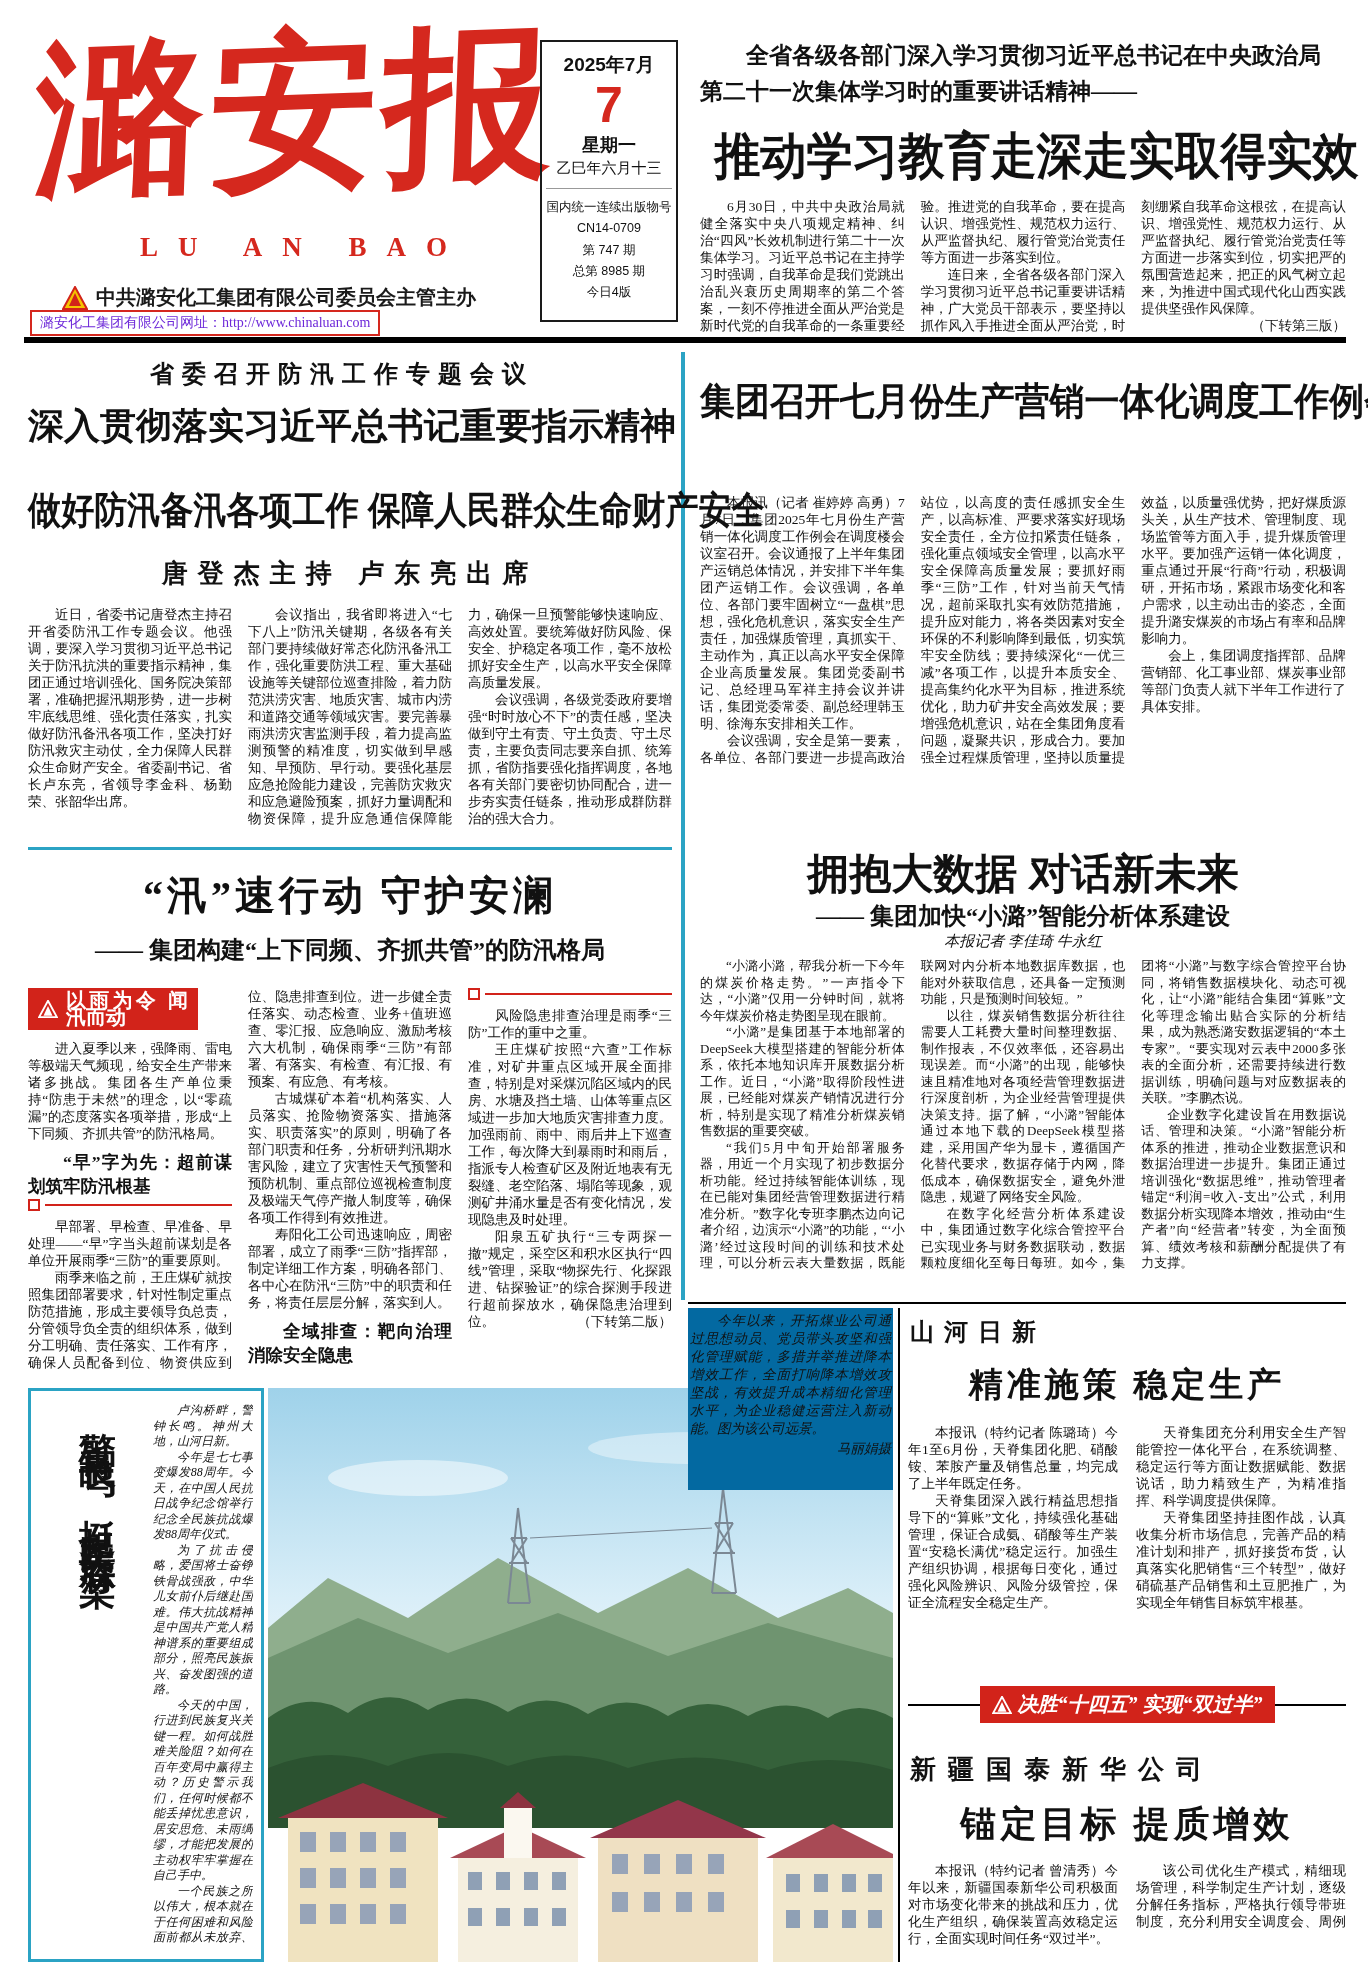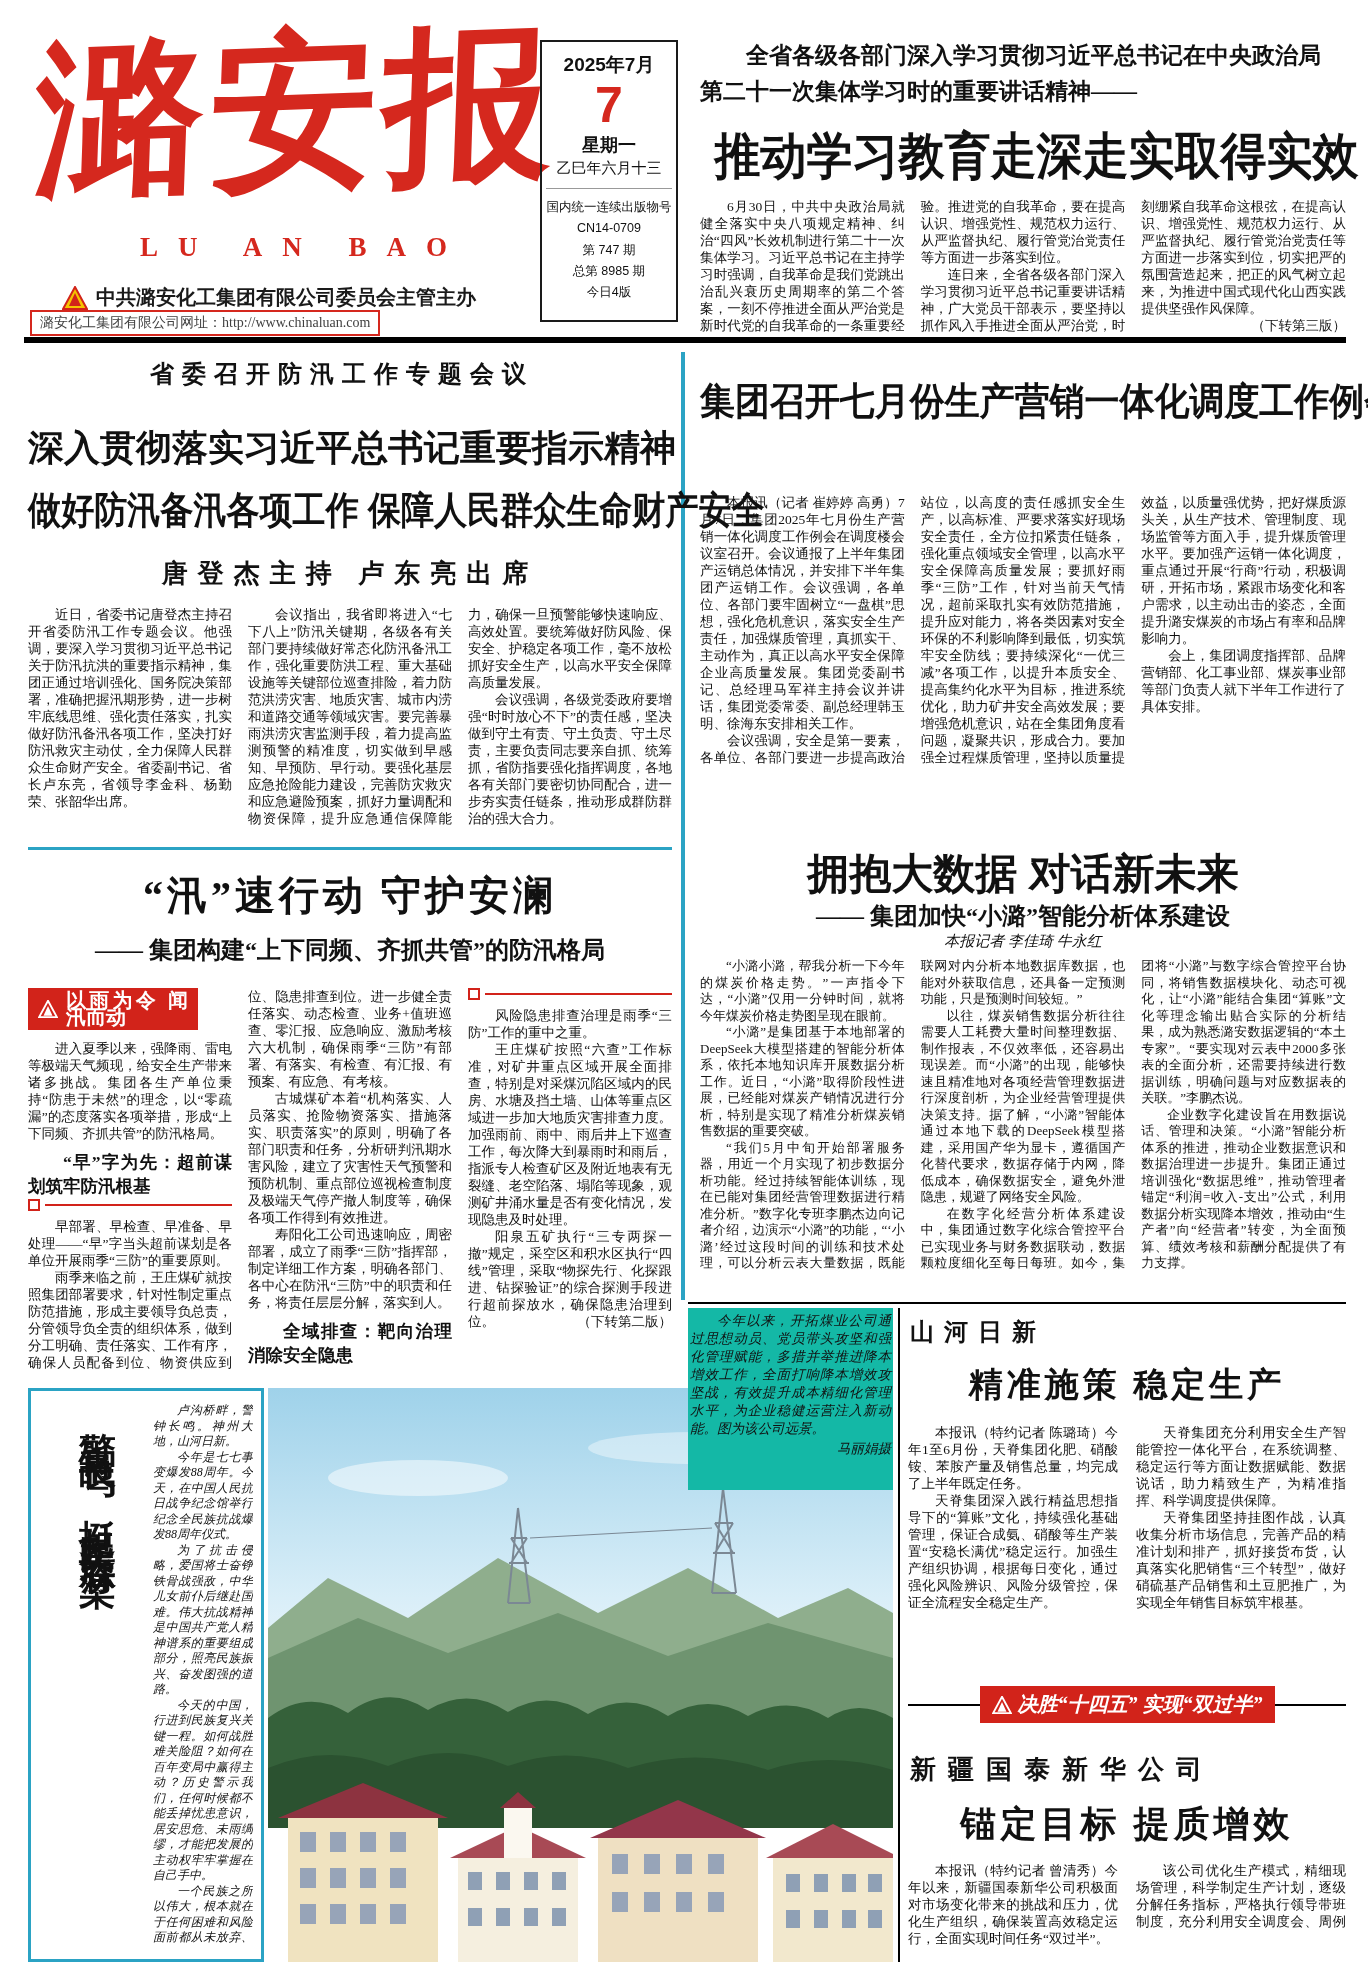--- a/index.html
+++ b/index.html
@@ -6,21 +6,21 @@
   #page{position:relative;width:1368px;height:1973px;background:#fff;overflow:hidden;
         font-family:"Liberation Serif","DejaVu Serif",serif;color:#111;}
   .abs{position:absolute;}
   .hei{font-family:"Liberation Sans","DejaVu Sans",sans-serif;}
   .center{text-align:center;}
   
   .nameplate{font-size:168px;line-height:1;font-weight:bold;color:#d5281e;
              transform:rotate(-2deg) skewX(-4deg);letter-spacing:6px;white-space:nowrap;}
   .pinyin{font-size:27px;font-weight:bold;color:#d5281e;letter-spacing:20px;white-space:nowrap;}
   .orgrow{display:flex;align-items:center;gap:8px;font-weight:bold;font-size:20px;color:#1a1a1a;}
-  .sitebox{border:2px solid #d5281e;color:#404040;font-size:14px;padding:2px 8px;white-space:nowrap;}
+  .sitebox{border:2px solid #d5281e;color:#6d28d9;font-size:14px;padding:2px 8px;white-space:nowrap;}
   .datebox{border:2px solid #1a1a1a;text-align:center;padding:10px 4px;box-sizing:border-box;
            font-family:"Liberation Sans","DejaVu Sans",sans-serif;}
   .datebox .ym{font-size:19px;font-weight:bold;}
   .datebox .d7{font-size:50px;font-weight:bold;color:#d5281e;line-height:1.1;}
   .datebox .wk{font-size:18px;font-weight:bold;}
   .datebox .lunar{font-size:15px;margin-top:2px;}
   .datebox .pub{border-top:1px solid #999;margin-top:10px;padding-top:8px;font-size:12.5px;line-height:1.7;}
   .blackrule{background:#000;height:6px;}
   .cyan-v{background:#2ba3c4;width:4px;}
   .cyan-h{background:#2ba3c4;height:3px;}
@@ -42,21 +42,21 @@
   .deco{display:flex;align-items:center;margin:1px 0 7px;break-inside:avoid;}
   .deco::before{content:"";width:8px;height:8px;border:2px solid #d2231a;margin-right:5px;flex:none;}
   .deco::after{content:"";flex:1;height:2px;background:#d2231a;}
   
   .bellbox{border:3px solid #2ba3c4;box-sizing:border-box;display:flex;padding:12px 8px;}
   .bellvert{writing-mode:vertical-rl;font-size:37px;font-weight:bold;letter-spacing:10px;
             line-height:1.1;flex:none;width:78px;text-align:start;}
   .belltext{font-style:italic;font-size:12px;line-height:15.5px;text-align:justify;overflow:hidden;margin-left:36px;}
   .belltext p{margin:0;text-indent:2em;}
   
-  .capbox{background:#14b8a6;font-style:italic;font-size:13.5px;line-height:18px;text-align:justify;
+  .capbox{background:#0369a1;font-style:italic;font-size:13.5px;line-height:18px;text-align:justify;
           padding:4px 2px;box-sizing:border-box;z-index:3;}
   .capbox p{margin:0;text-indent:2em;}
   .credit{text-align:right;font-style:italic;margin-top:2px;}
   .vline{background:#000;width:2px;}
   .hline{background:#000;height:2px;}
   .bannerrow{display:flex;align-items:center;}
   .bannerrow .bline{flex:1;height:2px;background:#000;}
   .banner{display:flex;align-items:center;gap:6px;background:#d2231a;color:#fff;
           font-size:20px;font-weight:bold;font-style:italic;padding:5px 12px;white-space:nowrap;}
   .deck{font-weight:bold;}
@@ -102,21 +102,21 @@
   <div class="abs bt cols3" style="left:700px;top:198px;width:646px;height:138px;">
     <p>6月30日，中共中央政治局就健全落实中央八项规定精神、纠治“四风”长效机制进行第二十一次集体学习。习近平总书记在主持学习时强调，自我革命是我们党跳出治乱兴衰历史周期率的第二个答案，一刻不停推进全面从严治党是新时代党的自我革命的一条重要经验。推进党的自我革命，要在提高认识、增强党性、规范权力运行、从严监督执纪、履行管党治党责任等方面进一步落实到位。</p>
     <p>连日来，全省各级各部门深入学习贯彻习近平总书记重要讲话精神，广大党员干部表示，要坚持以抓作风入手推进全面从严治党，时刻绷紧自我革命这根弦，在提高认识、增强党性、规范权力运行、从严监督执纪、履行管党治党责任等方面进一步落实到位，切实把严的氛围营造起来，把正的风气树立起来，为推进中国式现代化山西实践提供坚强作风保障。</p>
     <p class="more">（下转第三版）</p>
   </div>
 
   <div class="abs blackrule" style="left:24px;top:337px;width:1322px;"></div>
   <div class="abs cyan-v" style="left:681px;top:352px;height:948px;"></div>
 
   <div class="abs kicker center" style="left:20px;top:358px;width:644px;">省委召开防汛工作专题会议</div>
-  <div class="abs hei bigblack center" style="left:28px;top:418px;width:644px;font-size:36px;line-height:60px;">深入贯彻落实习近平总书记重要指示精神</div>
+  <div class="abs hei bigblack center" style="left:28px;top:396px;width:644px;font-size:36px;line-height:60px;">深入贯彻落实习近平总书记重要指示精神</div>
   <div class="abs hei bigblack center" style="left:-20px;top:478px;width:740px;font-size:38px;line-height:64px;transform:scaleX(0.87);transform-origin:center;">做好防汛备汛各项工作 保障人民群众生命财产安全</div>
   <div class="abs center" style="left:28px;top:556px;width:644px;font-size:26px;font-weight:bold;letter-spacing:10px;">唐登杰主持 卢东亮出席</div>
   <div class="abs bt cols3" style="left:28px;top:606px;width:644px;height:232px;">
     <p>近日，省委书记唐登杰主持召开省委防汛工作专题会议。他强调，要深入学习贯彻习近平总书记关于防汛抗洪的重要指示精神，集团正通过培训强化、国务院决策部署，准确把握汛期形势，进一步树牢底线思维、强化责任落实，扎实做好防汛备汛各项工作，坚决打好防汛救灾主动仗，全力保障人民群众生命财产安全。省委副书记、省长卢东亮，省领导李金科、杨勤荣、张韶华出席。</p>
     <p>会议指出，我省即将进入“七下八上”防汛关键期，各级各有关部门要持续做好常态化防汛备汛工作，强化重要防洪工程、重大基础设施等关键部位巡查排险，着力防范洪涝灾害、地质灾害、城市内涝和道路交通等领域灾害。要完善暴雨洪涝灾害监测手段，着力提高监测预警的精准度，切实做到早感知、早预防、早行动。要强化基层应急抢险能力建设，完善防灾救灾和应急避险预案，抓好力量调配和物资保障，提升应急通信保障能力，确保一旦预警能够快速响应、高效处置。要统筹做好防风险、保安全、护稳定各项工作，毫不放松抓好安全生产，以高水平安全保障高质量发展。</p>
     <p>会议强调，各级党委政府要增强“时时放心不下”的责任感，坚决做到守土有责、守土负责、守土尽责，主要负责同志要亲自抓、统筹抓，省防指要强化指挥调度，各地各有关部门要密切协同配合，进一步夯实责任链条，推动形成群防群治的强大合力。</p>
 
   </div>
   <div class="abs cyan-h" style="left:28px;top:847px;width:644px;"></div>
 

